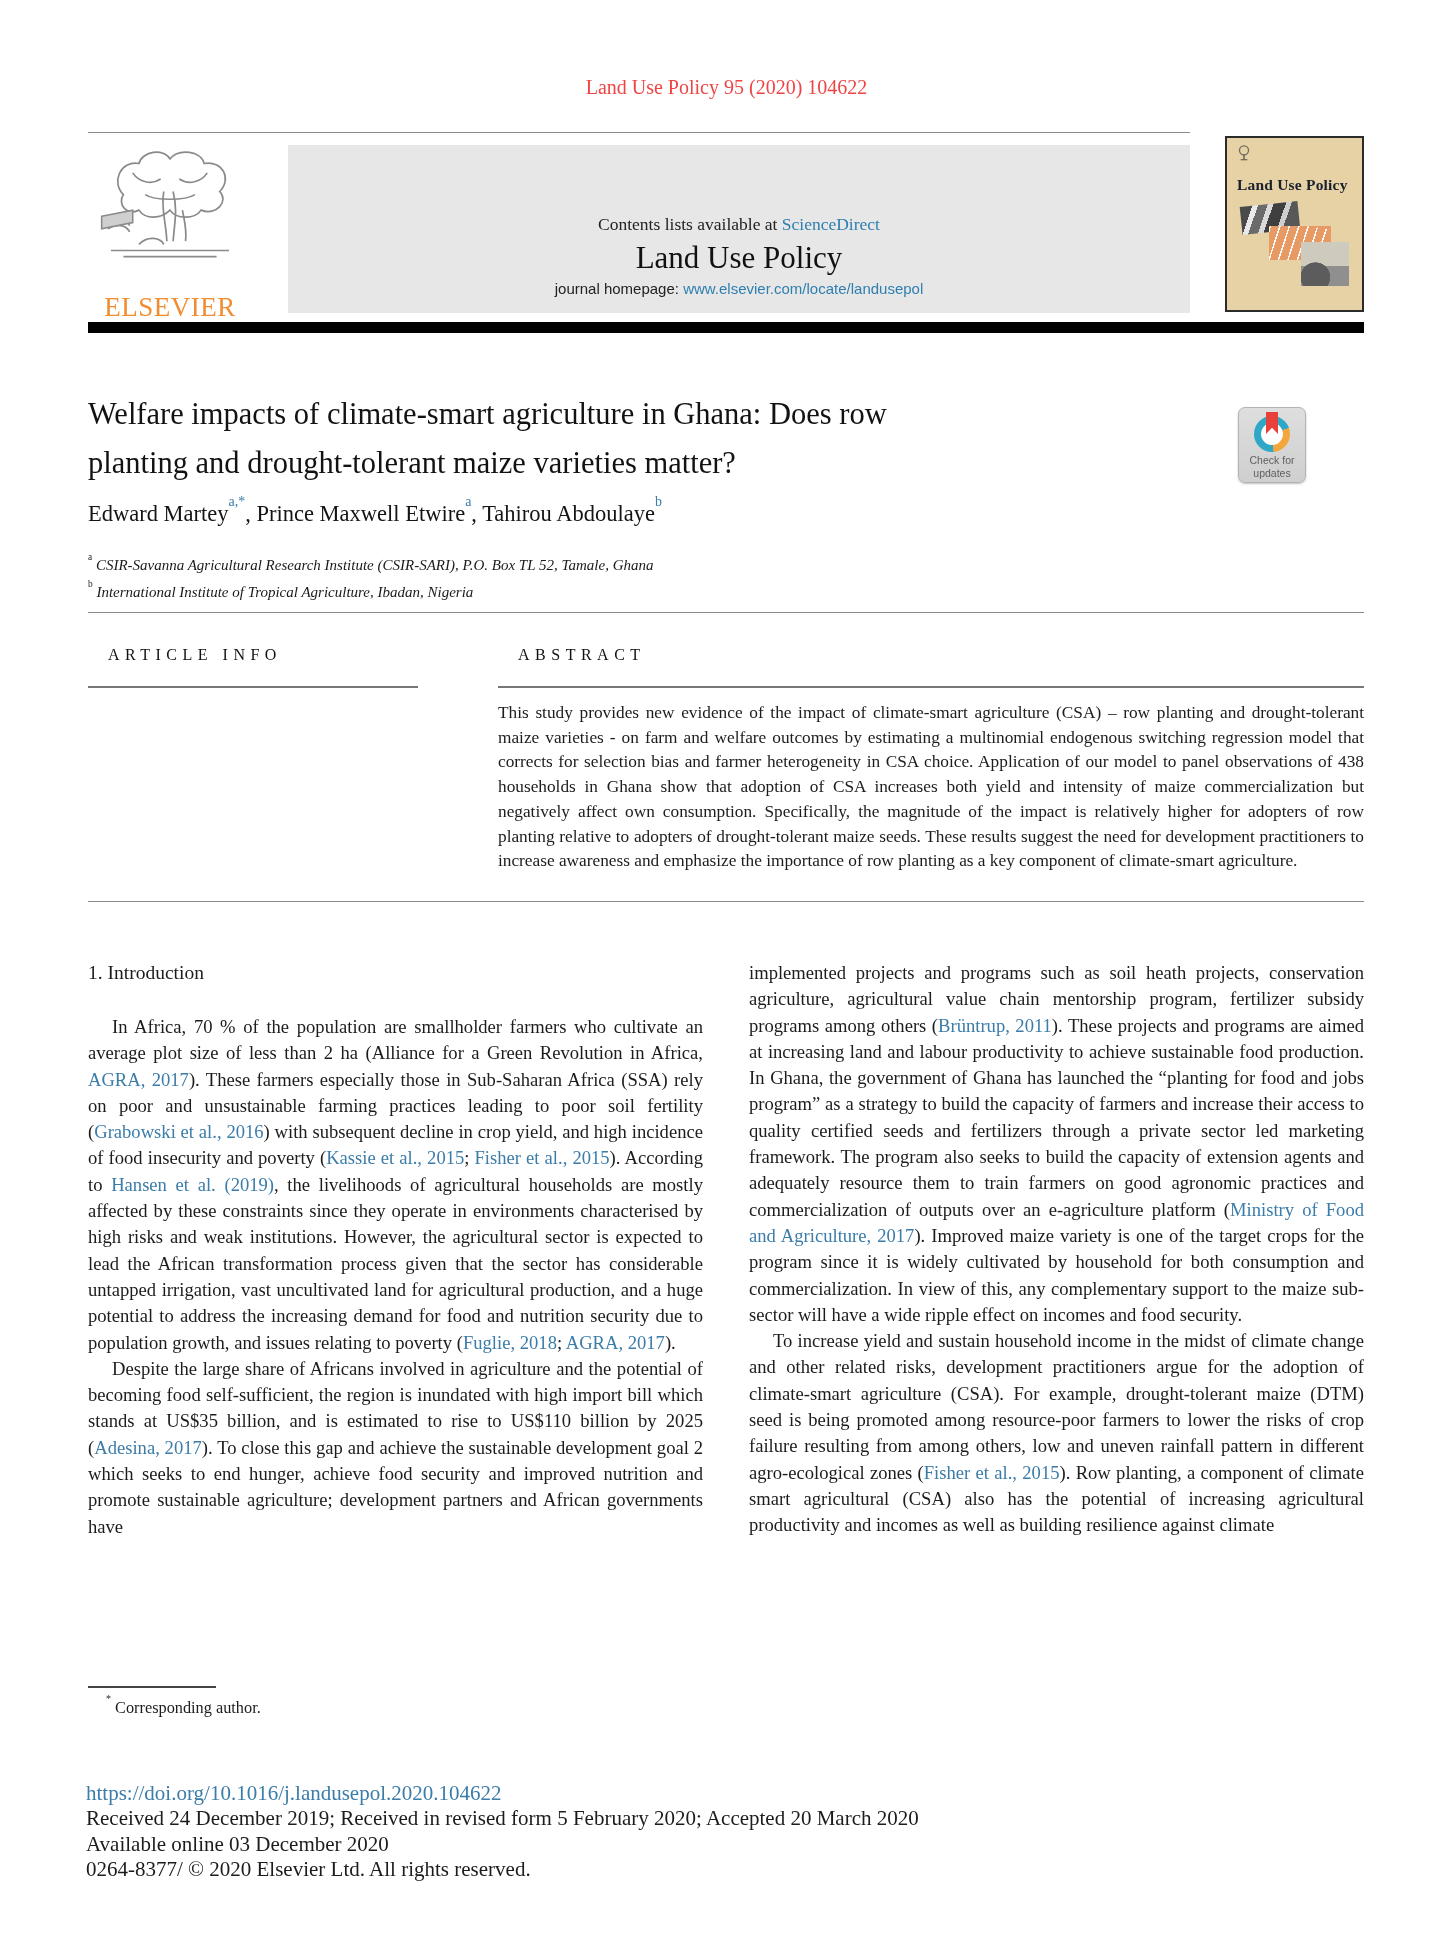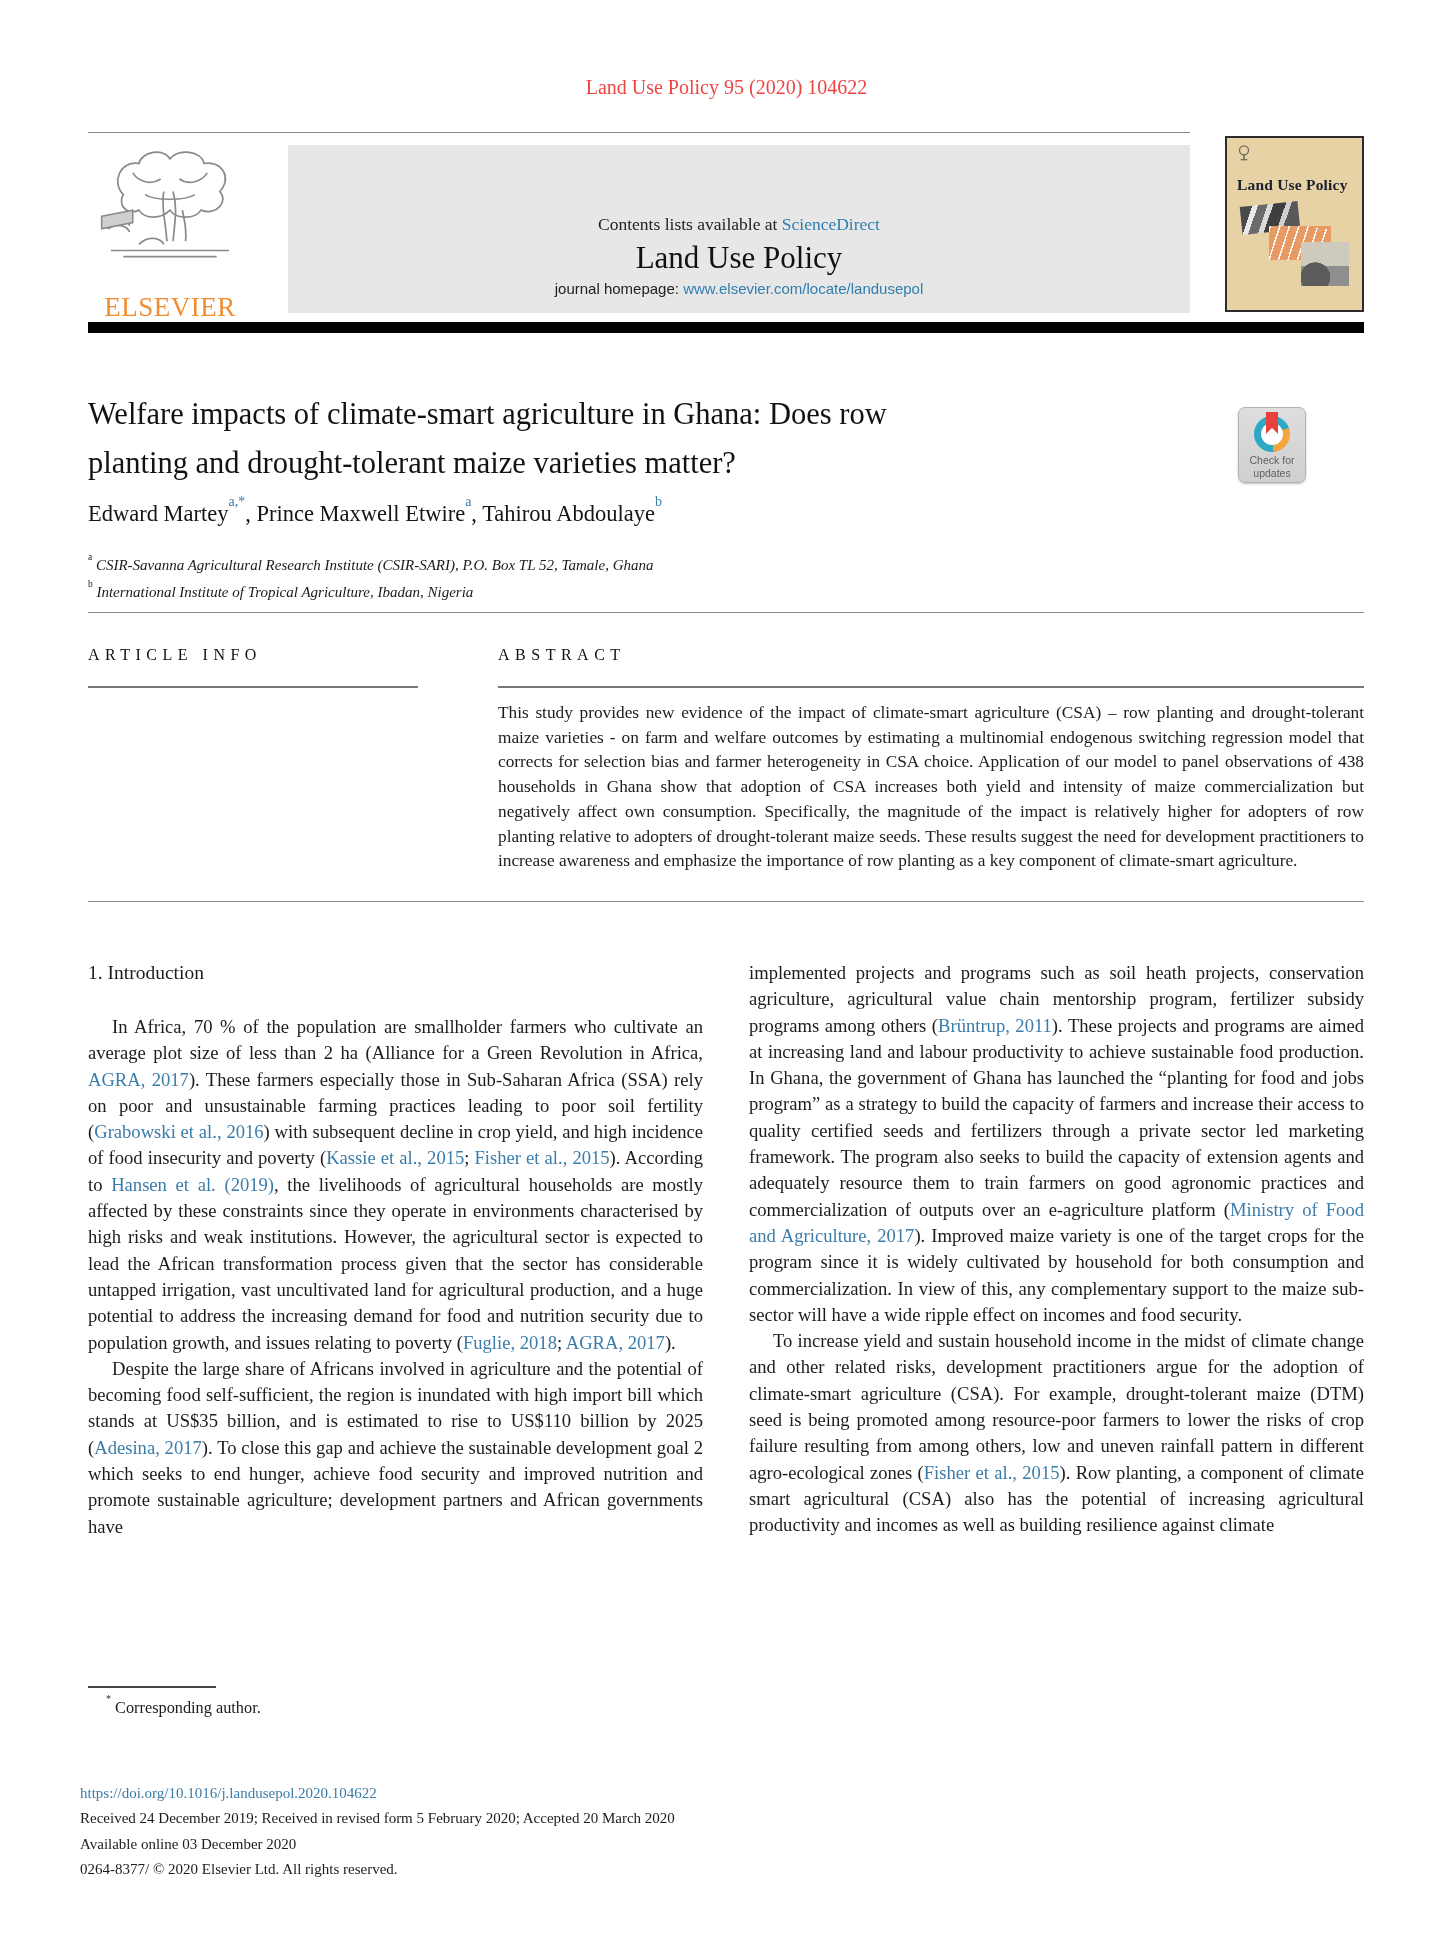--- a/index.html
+++ b/index.html
@@ -40,34 +40,34 @@
      background:conic-gradient(from 70deg,#f2a63b 0 105deg,#2fa7c7 105deg 360deg);}
   .ring:after{content:"";position:absolute;left:7px;top:7px;width:22px;height:22px;border-radius:50%;background:#fff;}
   .bookmark{position:absolute;left:27px;top:4px;width:12px;height:22px;background:#e8413c;z-index:2;
      clip-path:polygon(0 0,100% 0,100% 100%,50% 72%,0 100%);}
   .badge-text{position:absolute;left:0;top:46px;width:100%;text-align:center;font-family:"Liberation Sans",sans-serif;font-size:10.5px;line-height:12.5px;color:#5f5f5f;}
   
   .authors{left:88px;top:501px;width:1100px;font-size:22.5px;color:#141414;}
   .affils{left:88px;top:552px;width:1100px;font-size:15px;font-style:italic;line-height:27px;color:#1a1a1a;}
   .affils sup{font-style:normal;}
   
-  .h-spread{font-size:16px;letter-spacing:5.5px;color:#111;}
+  .h-spread{font-size:16px;letter-spacing:5.5px;color:#111;margin-left:20px;}
   .keywords{left:88px;top:701px;width:360px;font-size:15.5px;line-height:23px;}
   .kw-label{font-style:italic;}
   .abstract{left:498px;top:701px;width:866px;font-size:17.3px;line-height:24.7px;text-align:justify;}
   
   .intro{left:88px;top:960px;width:1276px;display:grid;grid-template-columns:1fr 1fr;column-gap:46px;}
   .sec-head{font-size:19.5px;font-weight:normal;margin:2px 0 30px 0;}
   .col p{margin:0;font-size:18.6px;line-height:26.3px;text-align:justify;}
   .ind{text-indent:24px;}
   
   .fn-rule{left:88px;top:1686px;width:128px;height:2px;background:#444;}
   .fn-corr{left:88px;top:1698px;width:700px;font-size:16.3px;padding-left:18px;box-sizing:border-box;}
   .fn-email{left:88px;top:1726px;width:700px;font-size:16.5px;padding-left:30px;box-sizing:border-box;}
-  .bottom{left:80px;top:1781px;width:1280px;font-size:15px;line-height:25.4px;}
+  .bottom{left:86px;top:1781px;width:1280px;font-size:21px;line-height:25.4px;}
   svg .ln{stroke:#8a8a8a;fill:none;}
 </style>
 </head>
 <body>
 
 <div class="page">
 
   <div class="abs cite-top">Land Use Policy 95 (2020) 104622</div>
   <div class="abs rule" style="top:132px;left:88px;width:1102px;"></div>
 

